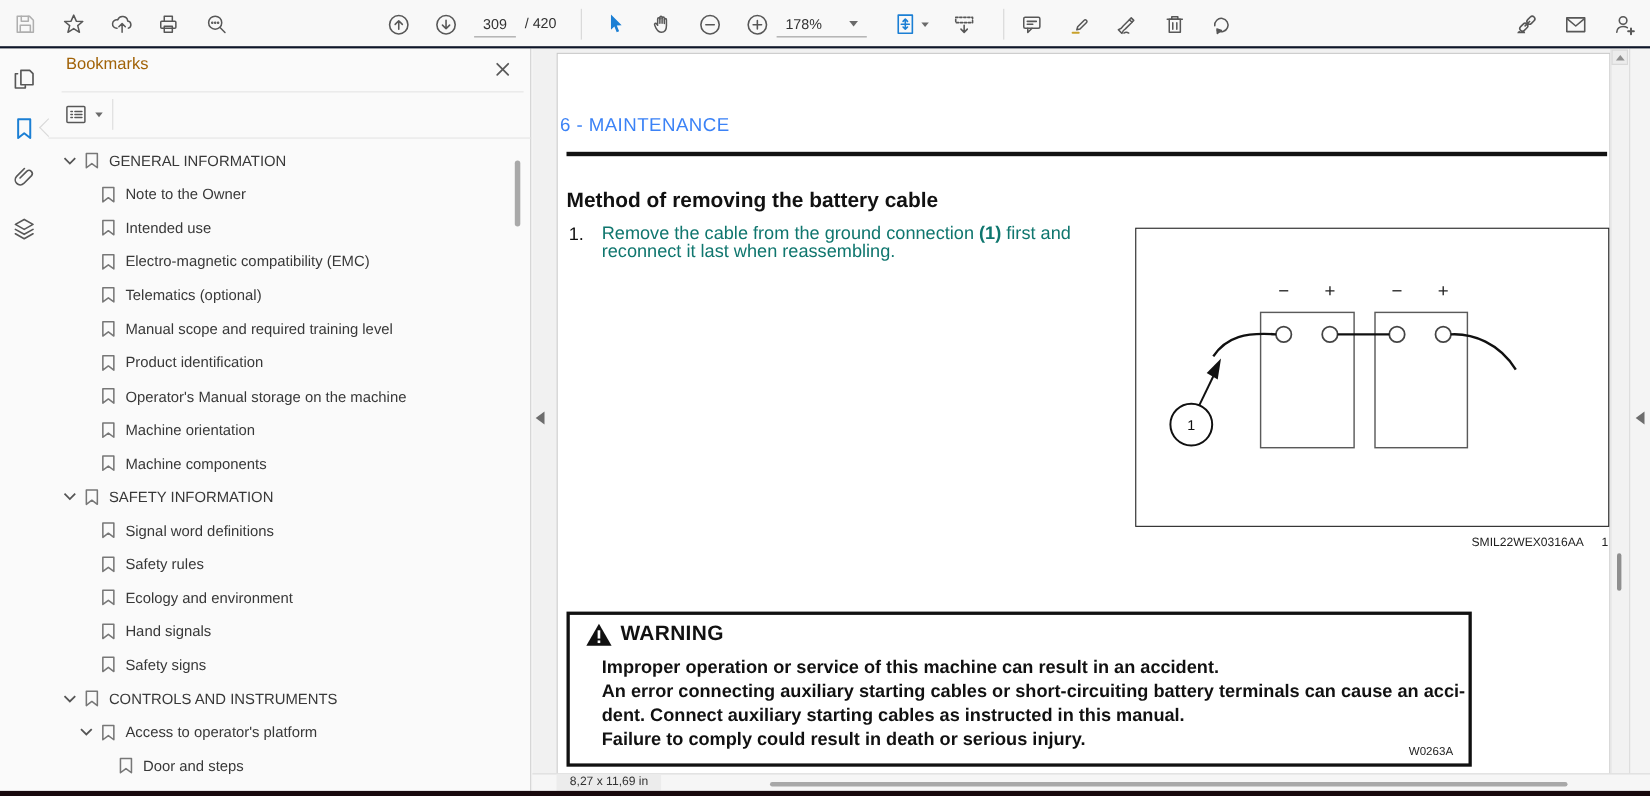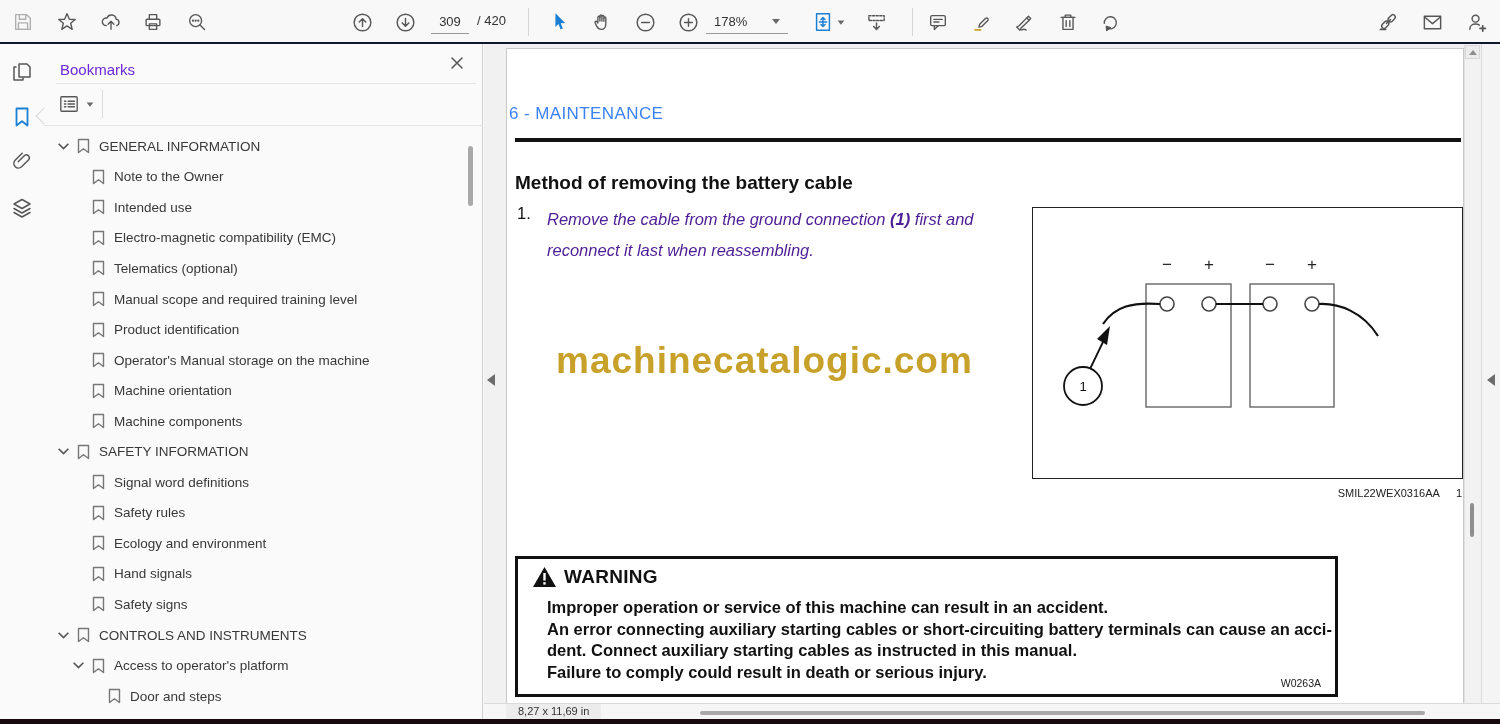--- a/index.html
+++ b/index.html
@@ -30,21 +30,21 @@
   
   .rail { position:absolute; left:0; top:44px; width:44px; height:675px; background:#fafafa; }
   .rbtn { position:absolute; left:7px; width:30px; height:30px; display:flex;
           align-items:center; justify-content:center; cursor:pointer; }
   .notch { position:absolute; left:38px; top:110px; width:12px; height:12px; background:#fafafa;
            border-left:1px solid #d8d8d8; border-bottom:1px solid #d8d8d8; transform:rotate(45deg); z-index:6; }
 
   
   .panel { position:absolute; left:44px; top:44px; width:439px; height:675px;
            background:#fafafa; border-right:1px solid #cfcfcf; z-index:5; }
-  .panel-title { position:absolute; left:16px; top:17px; font-size:15px; color:#6d28d9; }
+  .panel-title { position:absolute; left:16px; top:6px; font-size:15px; color:#a16207; }
   .panel-close { position:absolute; left:402px; top:8px; width:22px; height:22px;
                  display:flex; align-items:center; justify-content:center; cursor:pointer; }
   .pdiv1 { position:absolute; left:12px; top:39px; width:420px; height:1px; background:#e4e4e4; }
   .opt-btn { position:absolute; left:14px; top:48px; width:44px; height:24px; display:flex;
              align-items:center; gap:6px; cursor:pointer; }
   .opt-sep { position:absolute; left:58px; top:46px; width:1px; height:28px; background:#dcdcdc; }
   .pdiv2 { position:absolute; left:0px; top:81px; width:439px; height:1px; background:#e4e4e4; }
 
   .tree { position:absolute; left:0; top:87px; width:426px; }
   .trow { display:flex; align-items:center; height:30.55px; cursor:pointer; }
@@ -64,21 +64,21 @@
           background:#fff; border:1px solid #c9c9c9; z-index:1; }
 
   .doc-header { position:absolute; left:509px; top:104px; width:946px; text-align:left;
                 font-size:17px; letter-spacing:.4px; color:#3b82f6; z-index:2; }
   .rule { position:absolute; left:515px; top:138px; width:946px; height:4px; background:#121212; z-index:2; }
   .h2 { position:absolute; font-size:19px; font-weight:bold; color:#111; z-index:2; }
   .h2-method { left:515px; top:172px; }
   .h2-booster { left:515px; top:529px; }
   .stepnum { position:absolute; left:517px; top:204px; font-size:16.5px; color:#111; z-index:2; }
   .steptext { position:absolute; left:547px; top:204px; width:460px; font-size:16.5px;
-              line-height:31px; color:#4c1d95; z-index:2;font-style:italic; }
+              line-height:17px; color:#0f766e; z-index:2; }
   .watermark { position:absolute; left:556px; top:340px; font-size:37px; font-weight:bold;
                letter-spacing:1px; z-index:2; }
 
   .diagram { position:absolute; left:1032px; top:207px; width:431px; height:272px;
              border:1.5px solid #222; background:#fff; z-index:2; }
   .diag-caption { position:absolute; left:1160px; top:487px; width:302px; display:flex;
                   justify-content:flex-end; gap:16px; font-size:11px; color:#222; z-index:2; }
 
   .warnbox { position:absolute; left:515px; top:556px; width:823px; height:141px;
              border:3px solid #111; background:#fff; z-index:2;padding-left:42px; }
@@ -460,21 +460,20 @@
   <div class="docarea"></div>
   <div class="page"></div>
 
   <div class="doc-header">6 - MAINTENANCE</div>
   <div class="rule"></div>
 
   <div class="h2 h2-method">Method of removing the battery cable</div>
   <div class="stepnum">1.</div>
   <div class="steptext"><span>Remove the cable from the ground connection </span><b>(1)</b><span> first and reconnect it last when reassembling.</span></div>
 
-  <div class="watermark" style="color:#c8a12b">machinecatalogic.com</div>
 
   <div class="diagram">
     <svg width="428" height="269" viewBox="0 0 428 269">
 
       <rect x="113" y="76" width="85" height="123" fill="none" stroke="#5a5a5a" stroke-width="1.3"></rect>
       <rect x="217" y="76" width="84" height="123" fill="none" stroke="#5a5a5a" stroke-width="1.3"></rect>
 
       <circle cx="134" cy="96" r="7" fill="#fff" stroke="#444" stroke-width="1.6"></circle>
       <circle cx="176" cy="96" r="7" fill="#fff" stroke="#444" stroke-width="1.6"></circle>
       <circle cx="237" cy="96" r="7" fill="#fff" stroke="#444" stroke-width="1.6"></circle>

